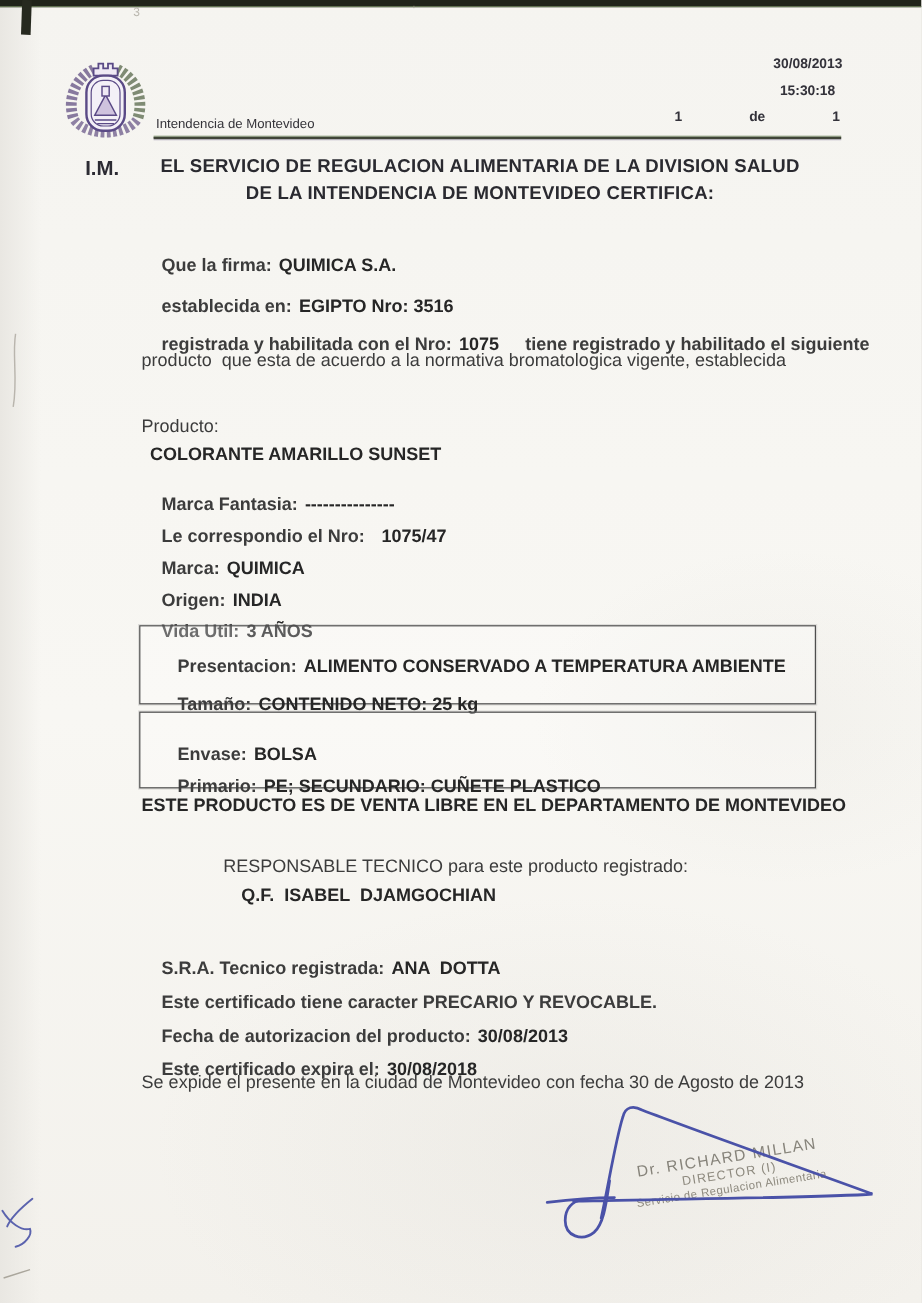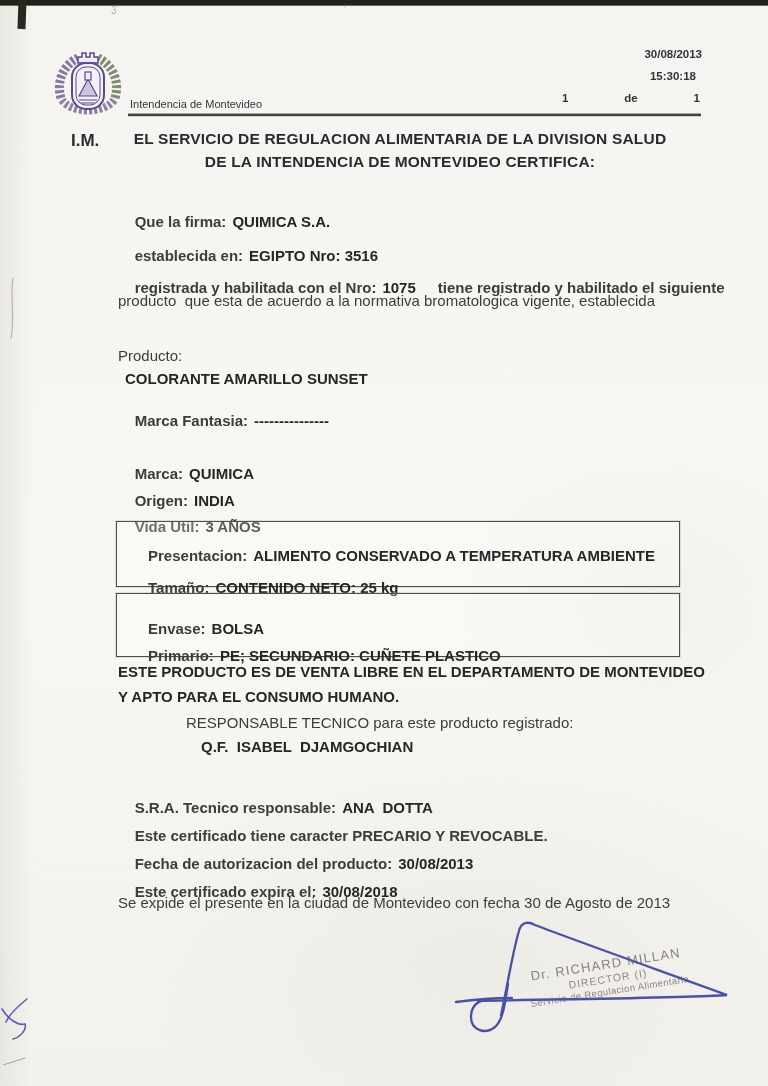--- a/index.html
+++ b/index.html
@@ -94,20 +94,23 @@
   <div class="line" style="left:118px;top:262px;">
     <span class="lab">registrada y habilitada con el Nro:</span><span class="v">1075</span><span class="lab" style="margin-left:22px;">tiene registrado y habilitado el siguiente</span>
   </div>
   <div class="line" style="left:118px;top:292px;">producto  que esta de acuerdo a la normativa bromatologica vigente, establecida</div>
 
   <div class="line" style="left:118px;top:347px;">Producto:</div>
   <div class="line b" style="left:125px;top:370px;">COLORANTE AMARILLO SUNSET</div>
   <div class="line" style="left:118px;top:395px;">
     <span class="lab">Marca Fantasia:</span><span class="v">---------------</span>
   </div>
+  <div class="line" style="left:118px;top:422px;">
+    <span class="lab">Le correspondio el Nro:</span><span class="v" style="margin-left:14px;">1075/47</span>
+  </div>
   <div class="line" style="left:118px;top:448px;">
     <span class="lab">Marca:</span><span class="v">QUIMICA</span>
   </div>
   <div class="line" style="left:118px;top:475px;">
     <span class="lab">Origen:</span><span class="v">INDIA</span>
   </div>
   <div class="line" style="left:118px;top:501px;">
     <span class="lab">Vida Util:</span><span class="v">3 AÑOS</span>
   </div>
 
@@ -123,25 +126,24 @@
   <div class="box" style="top:593px;height:62px;">
     <div class="line" style="left:6px;top:9px;">
       <span class="lab">Envase:</span><span class="v">BOLSA</span>
     </div>
     <div class="line" style="left:6px;top:36px;">
       <span class="lab">Primario:</span><span class="v">PE; SECUNDARIO: CUÑETE PLASTICO</span>
     </div>
   </div>
 
   <div class="line b" style="left:118px;top:663px;">ESTE PRODUCTO ES DE VENTA LIBRE EN EL DEPARTAMENTO DE MONTEVIDEO</div>
-  <div class="line b" style="left:118px;top:688px;">Y APTO PARA EL CONSUMO HUMANO.</div>
   <div class="line" style="left:186px;top:714px;">RESPONSABLE TECNICO para este producto registrado:</div>
   <div class="line b" style="left:201px;top:738px;">Q.F.  ISABEL  DJAMGOCHIAN</div>
   <div class="line" style="left:118px;top:782px;">
-    <span class="lab">S.R.A. Tecnico responsable:</span><span class="v">ANA  DOTTA</span>
+    <span class="lab">S.R.A. Tecnico registrada:</span><span class="v">ANA  DOTTA</span>
   </div>
   <div class="line" style="left:118px;top:810px;">
     <span class="lab">Este certificado tiene caracter </span><span class="lab">PRECARIO Y REVOCABLE.</span>
   </div>
   <div class="line" style="left:118px;top:838px;">
     <span class="lab">Fecha de autorizacion del producto:</span><span class="v">30/08/2013</span>
   </div>
   <div class="line" style="left:118px;top:866px;">
     <span class="lab">Este certificado expira el:</span><span class="v">30/08/2018</span>
   </div>

